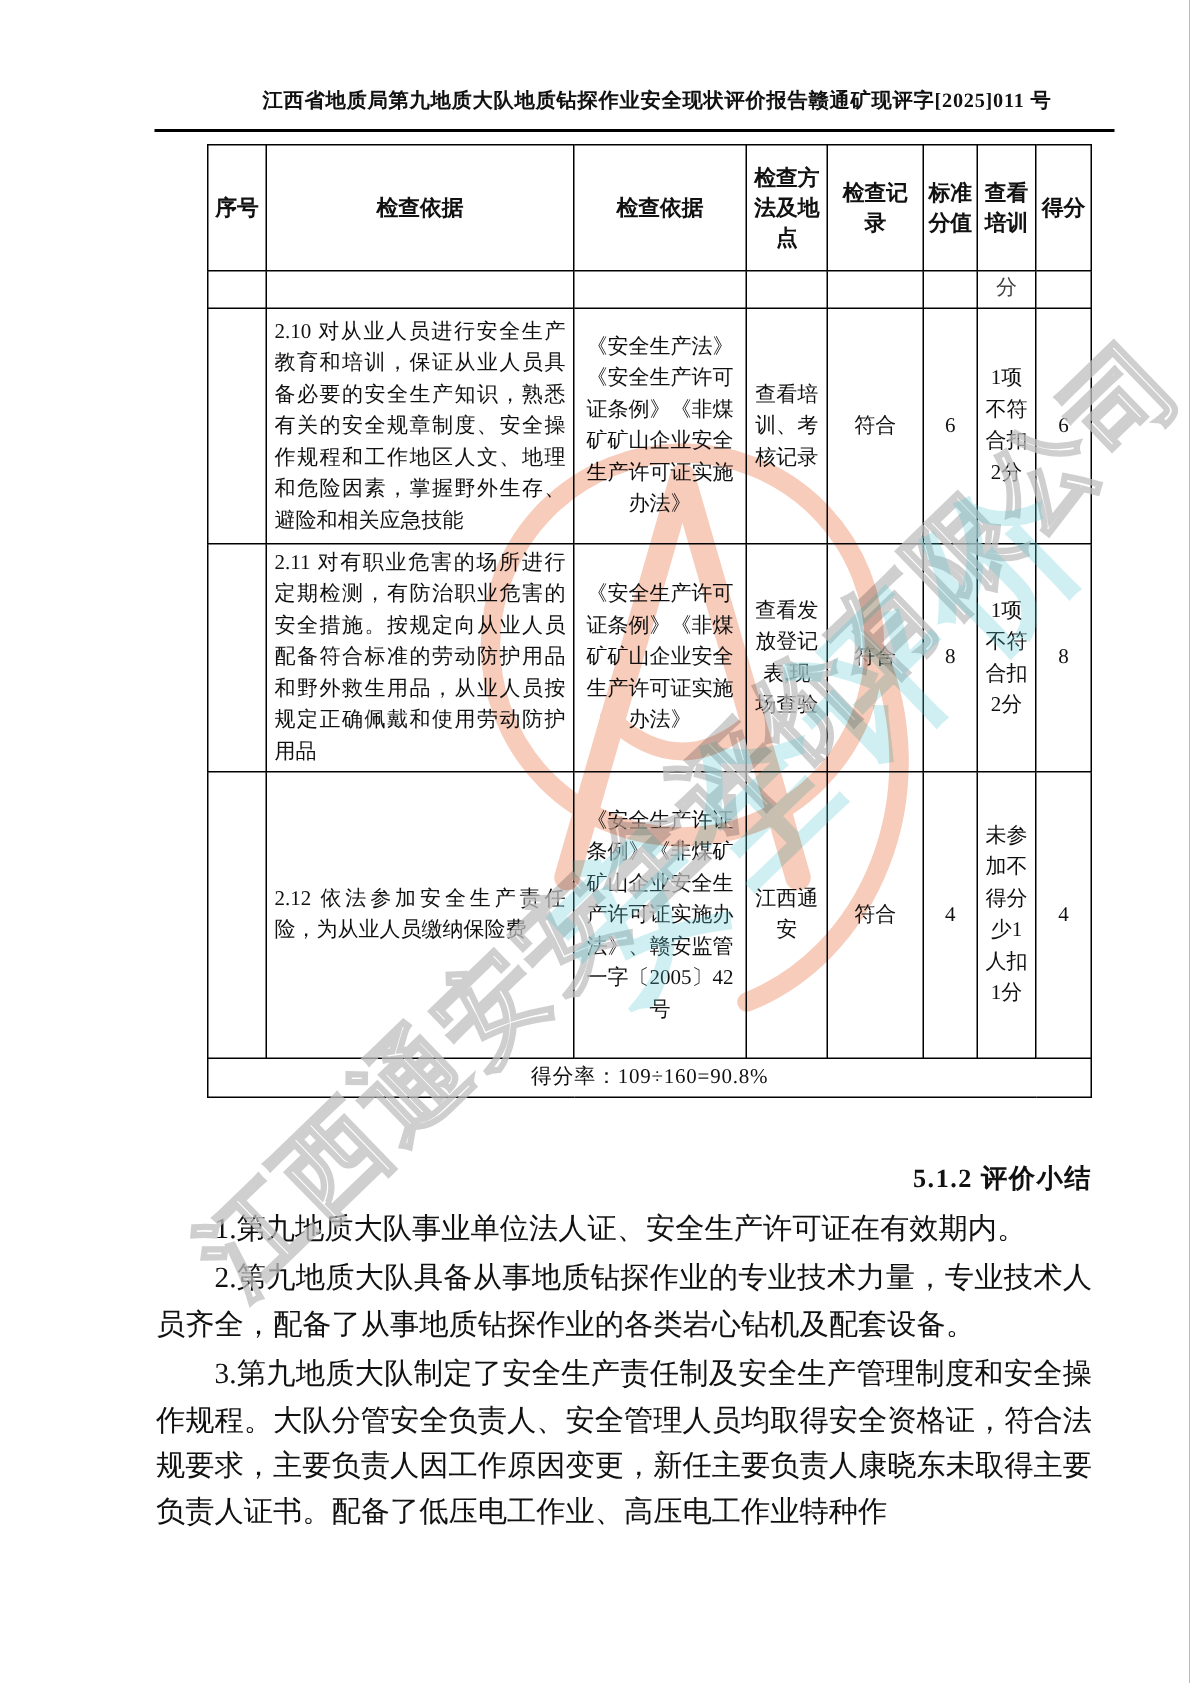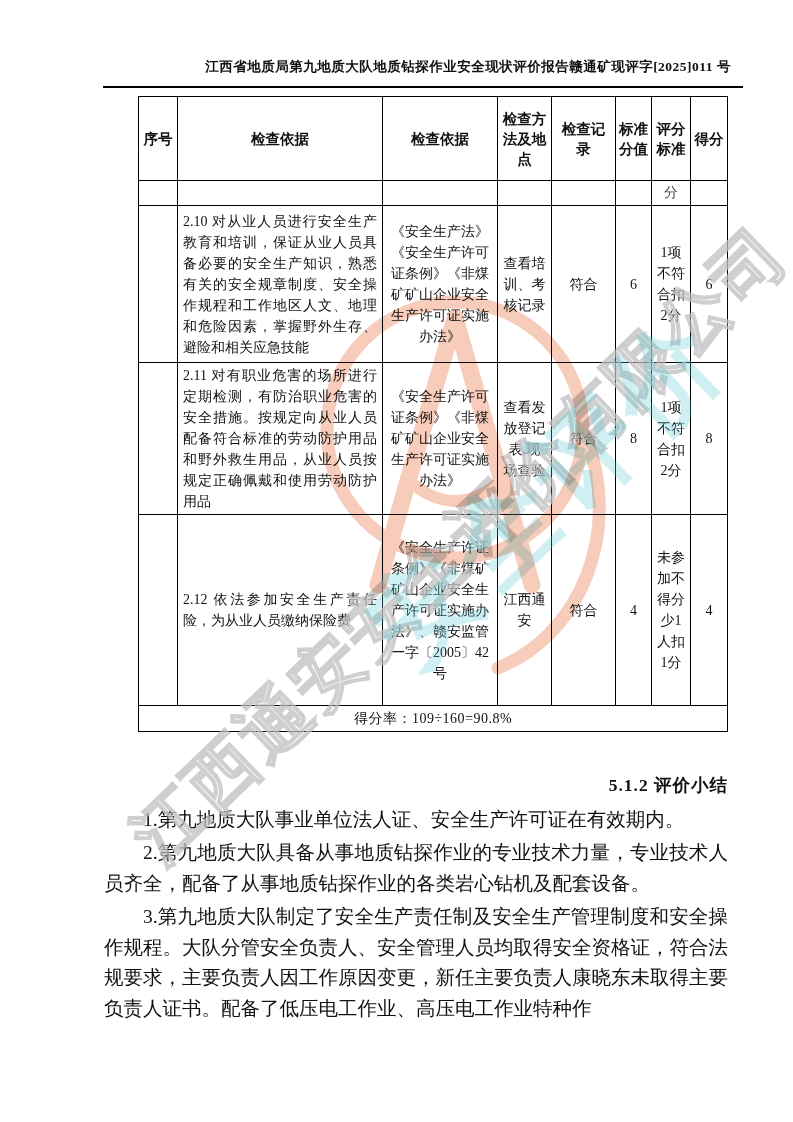--- a/index.html
+++ b/index.html
@@ -7,22 +7,22 @@
     position:relative;
     width:793px;height:1122px;
     margin:0 auto;
     background:#ffffff;
     overflow:hidden;
     font-family:"Liberation Serif","DejaVu Serif",serif;
     color:#111;
   }
   
   .doc-header{
-    position:absolute;left:91px;top:58px;width:640px;
-    display:flex;justify-content:flex-end;align-items:baseline;
+    position:absolute;left:118px;top:58px;width:640px;
+    display:flex;justify-content:center;align-items:baseline;
     font-size:13.5px;font-weight:bold;letter-spacing:.5px;
   }
   .header-rule{
     position:absolute;left:103px;top:86px;width:640px;height:0;
     border-bottom:2px solid #000;
   }
   
   table.checklist{
     position:absolute;left:138px;top:96px;width:589px;
     border-collapse:collapse;table-layout:fixed;
@@ -125,21 +125,21 @@
         <col style="width:37px">
     </colgroup>
     <tbody>
       <tr class="hdr">
         <td>序号</td>
         <td>检查依据</td>
         <td>检查依据</td>
         <td>检查方法及地点</td>
         <td>检查记录</td>
         <td>标准分值</td>
-        <td>评分标准</td>
+        <td>查看培训</td>
         <td>得分</td>
       </tr>
       <tr class="carry">
         <td></td>
         <td></td>
         <td></td>
         <td></td>
         <td></td>
         <td></td>
         <td>分</td>

